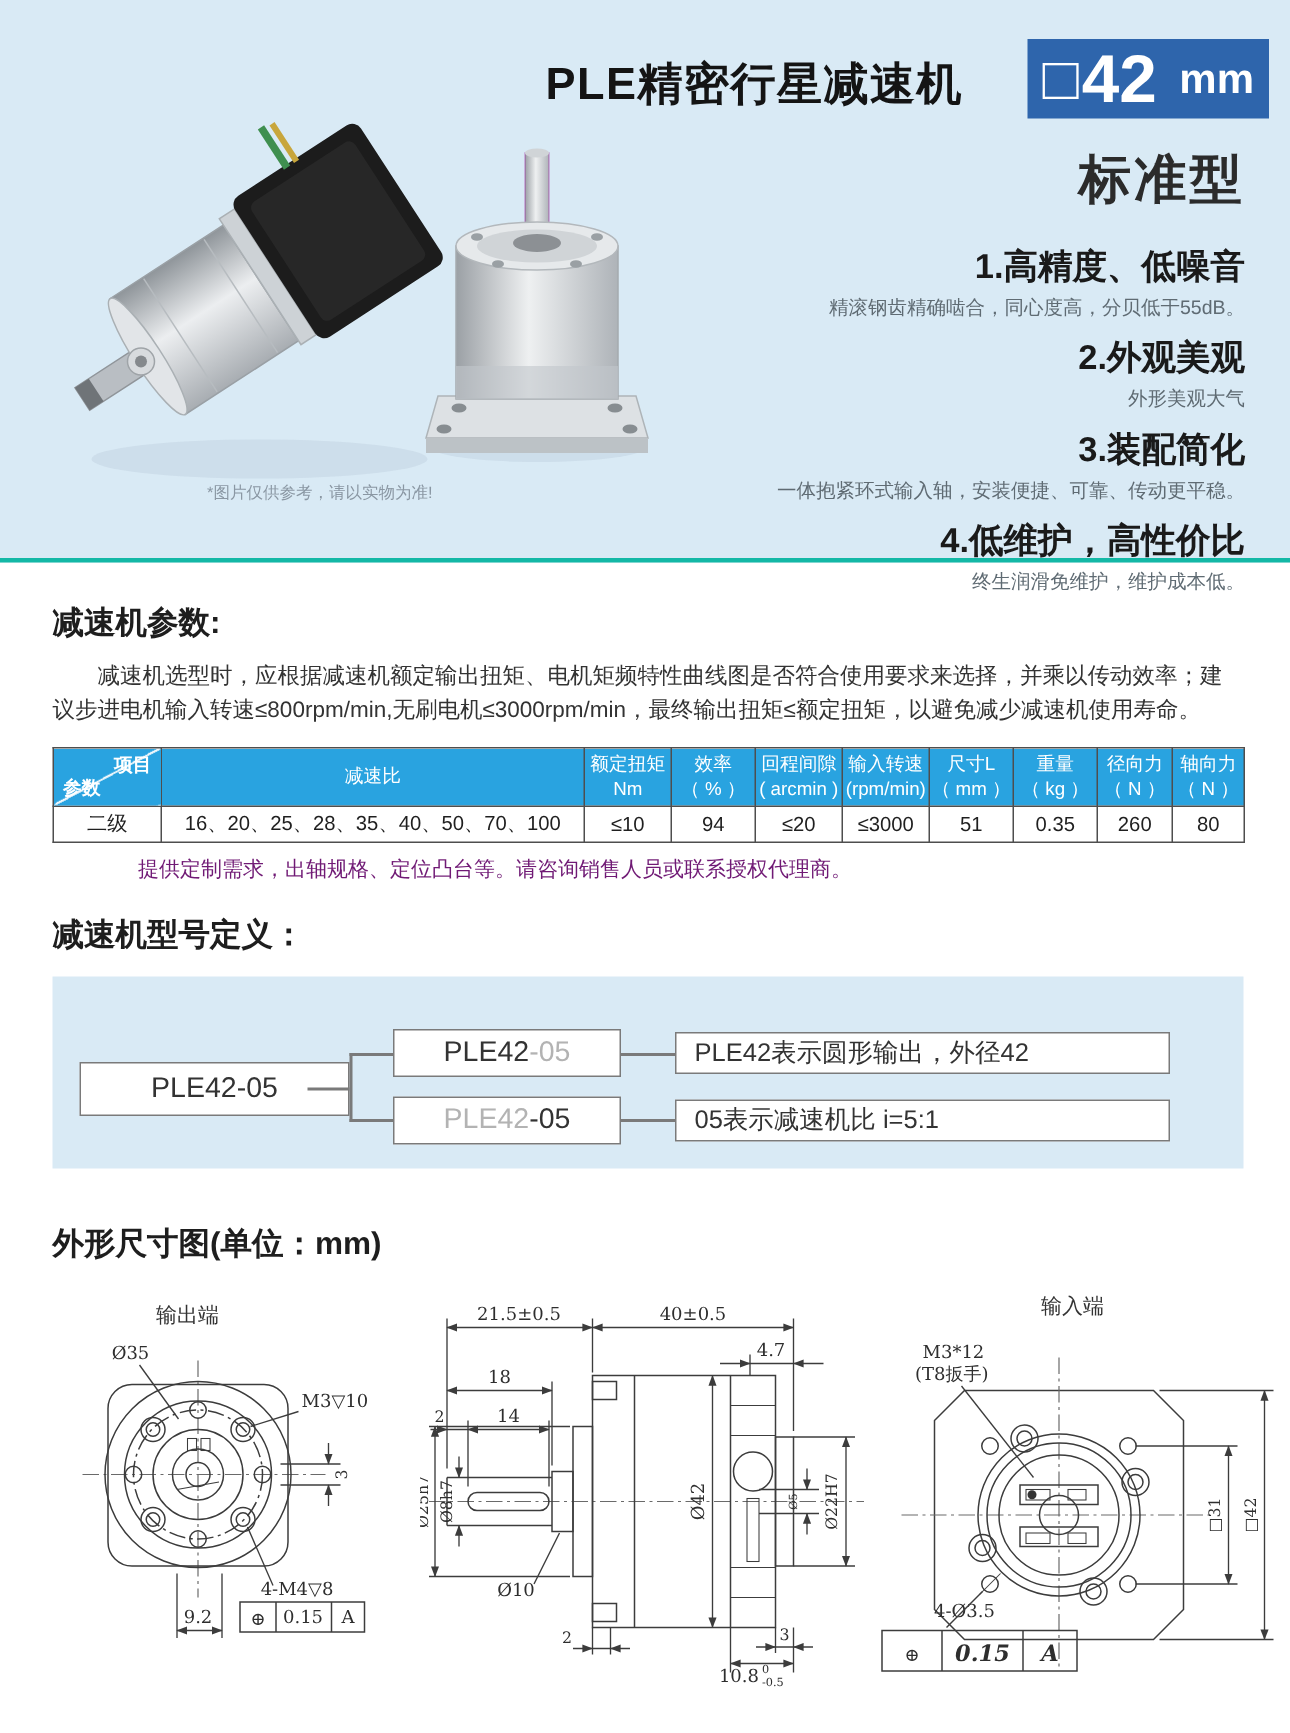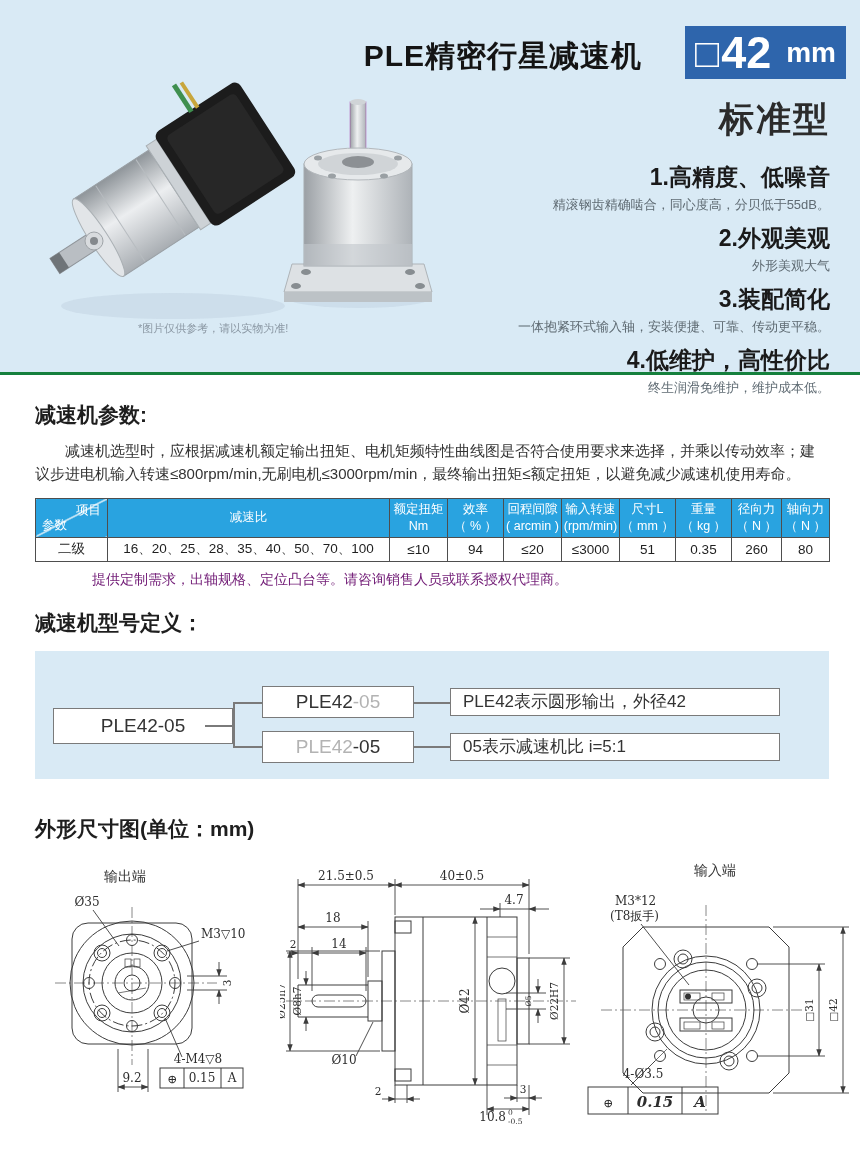--- a/index.html
+++ b/index.html
@@ -1,19 +1,19 @@
 <!DOCTYPE html>
 <html><head>
 <meta charset="utf-8">
 <style>
   html,body{margin:0;padding:0;background:#fff;}
   .page{position:relative;width:860px;height:1155px;background:#fff;overflow:hidden;
         font-family:"Liberation Sans","DejaVu Sans",sans-serif;color:#222;}
   
-  .hero{position:relative;height:372px;background:#d9eaf5;border-bottom:3px solid #15803d;}
+  .hero{position:relative;height:372px;background:#d9eaf5;border-bottom:3px solid #14b8a6;}
   .hero-title{position:absolute;top:36px;right:218px;font-size:30px;font-weight:bold;color:#141414;letter-spacing:1px;}
   .hero-badge{position:absolute;top:26px;right:14px;height:53px;background:#2e65ac;color:#fff;
               display:flex;align-items:center;padding:0 10px;font-weight:bold;}
   .b-square{font-size:40px;line-height:1;font-weight:normal;margin-right:2px;}
   .b-size{font-size:45px;line-height:1;}
   .b-unit{font-size:28px;line-height:1;margin-left:15px;text-align:right;}
   .type-label{position:absolute;top:96px;right:30px;font-size:35px;font-weight:bold;color:#2b2b2b;letter-spacing:2px;}
   .features{position:absolute;top:162px;right:30px;text-align:right;width:360px;}
   .feature{margin-bottom:9px;}
   .f-head{font-size:23px;font-weight:bold;color:#1a1a1a;margin-bottom:3px;}
@@ -25,21 +25,21 @@
   section{padding:0 31px 0 35px;}
   h2{font-size:21px;font-weight:bold;color:#1e1e1e;margin:0;}
   .params h2{margin:26px 0 10px;}
   .intro{font-size:15px;color:#333;line-height:1.55;text-indent:2em;margin:0 0 12px;}
   
   table{border-collapse:collapse;table-layout:fixed;width:794px;}
   th,td{border:1px solid #4e4e4e;text-align:center;padding:0;overflow:hidden;}
   thead th{background:#29a3e0;color:#fff;font-weight:normal;font-size:12.5px;height:38px;line-height:1.3;}
   tbody td{height:23px;font-size:13.5px;color:#1f1f1f;background:#fff;}
   .corner{position:relative;background:
-     linear-gradient(to bottom right,transparent calc(50% - 0.7px),#f2f8fc calc(50% - 0.7px),#f2f8fc calc(50% + 0.7px),transparent calc(50% + 0.7px)),#29a3e0;}
+     linear-gradient(to bottom right,transparent calc(50% - 0.7px),#f2f8fc calc(50% - 0.7px),#f2f8fc calc(50% + 0.7px),transparent calc(50% + 0.7px)),#29a3e0; font-weight: bold;}
   .c-top{position:absolute;top:3px;right:6px;}
   .c-bot{position:absolute;bottom:3px;left:6px;}
   .custom-note{font-size:14px;color:#701a75;margin:9px 0 0 57px;}
   
   .model h2{margin:20px 0 14px;}
   .model-panel{position:relative;width:794px;height:128px;background:#d9eaf5;}
   .mbox{position:absolute;background:#fff;border:1px solid #7a7a7a;display:flex;align-items:center;
         justify-content:center;font-size:19px;color:#333;box-sizing:border-box;}
   .mbox.desc{justify-content:flex-start;padding-left:12px;font-size:17px;}
   .gray{color:#b3b3b3;}

